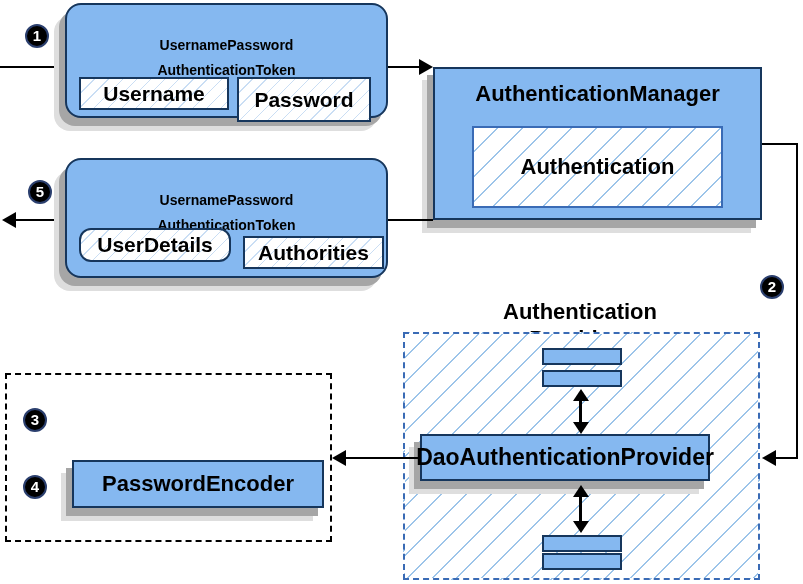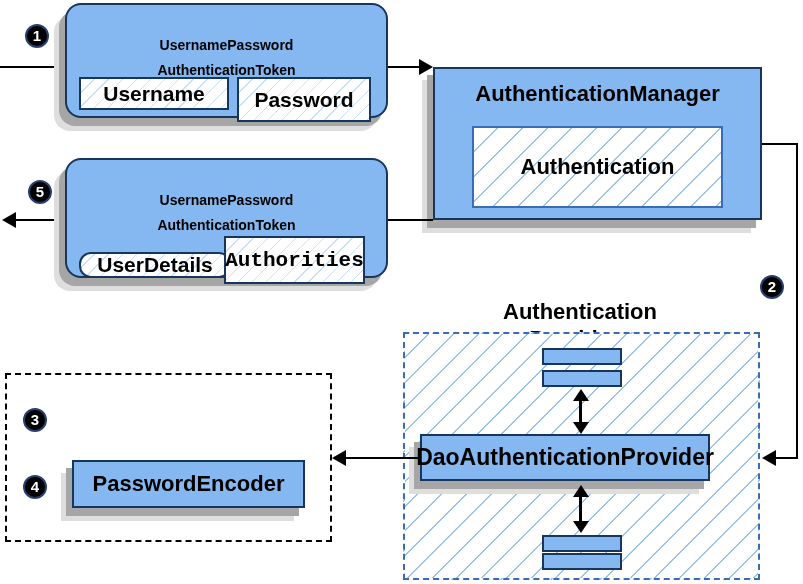--- a/index.html
+++ b/index.html
@@ -143,24 +143,24 @@
 
   <div class="marker" style="left:28px; top:180px;">
     <span>5</span>
   </div>
   <div class="hline" style="left:15px; top:219px; width:50px;"></div>
   <div class="tri tri-left" style="left:2px; top:212px;"></div>
 
   <div class="node rounded shadowed" style="left:65px; top:158px; width:323px; height:120px;">
     <div class="token-title">UsernamePassword
 AuthenticationToken</div>
-    <div class="field" style="left:12px; top:92px; width:152px; height:26px;border-radius:12px;">
+    <div class="field" style="left:12px; top:68px; width:152px; height:34px;border-radius:12px;">
       <span>UserDetails</span>
     </div>
-    <div class="field" style="left:157px; top:76px; width:141px; height:48px;font-family:Liberation Mono, monospace;">
+    <div class="field" style="left:176px; top:76px; width:141px; height:33px;">
       <span>Authorities</span>
     </div>
   </div>
 
   <div class="hline" style="left:762px; top:143px; width:36px;"></div>
   <div class="vline" style="left:796px; top:143px; height:316px;"></div>
   <div class="hline" style="left:776px; top:457px; width:22px;"></div>
   <div class="tri tri-left" style="left:762px; top:450px;"></div>
   <div class="marker" style="left:760px; top:275px;">
     <span>2</span>
@@ -198,17 +198,17 @@
 
   <div class="dotted-frame" style="left:5px; top:373px; width:327px; height:169px;"></div>
 
   <div class="marker" style="left:23px; top:408px;">
     <span>3</span>
   </div>
 
   <div class="marker" style="left:23px; top:475px;">
     <span>4</span>
   </div>
-  <div class="node shadowed" style="left:72px; top:460px; width:233px; height:48px; font-size:22px;">
+  <div class="node shadowed" style="left:72px; top:460px; width:252px; height:48px; font-size:22px;">
     <span>PasswordEncoder</span>
   </div>
 
 </div>
 
 </body></html>

